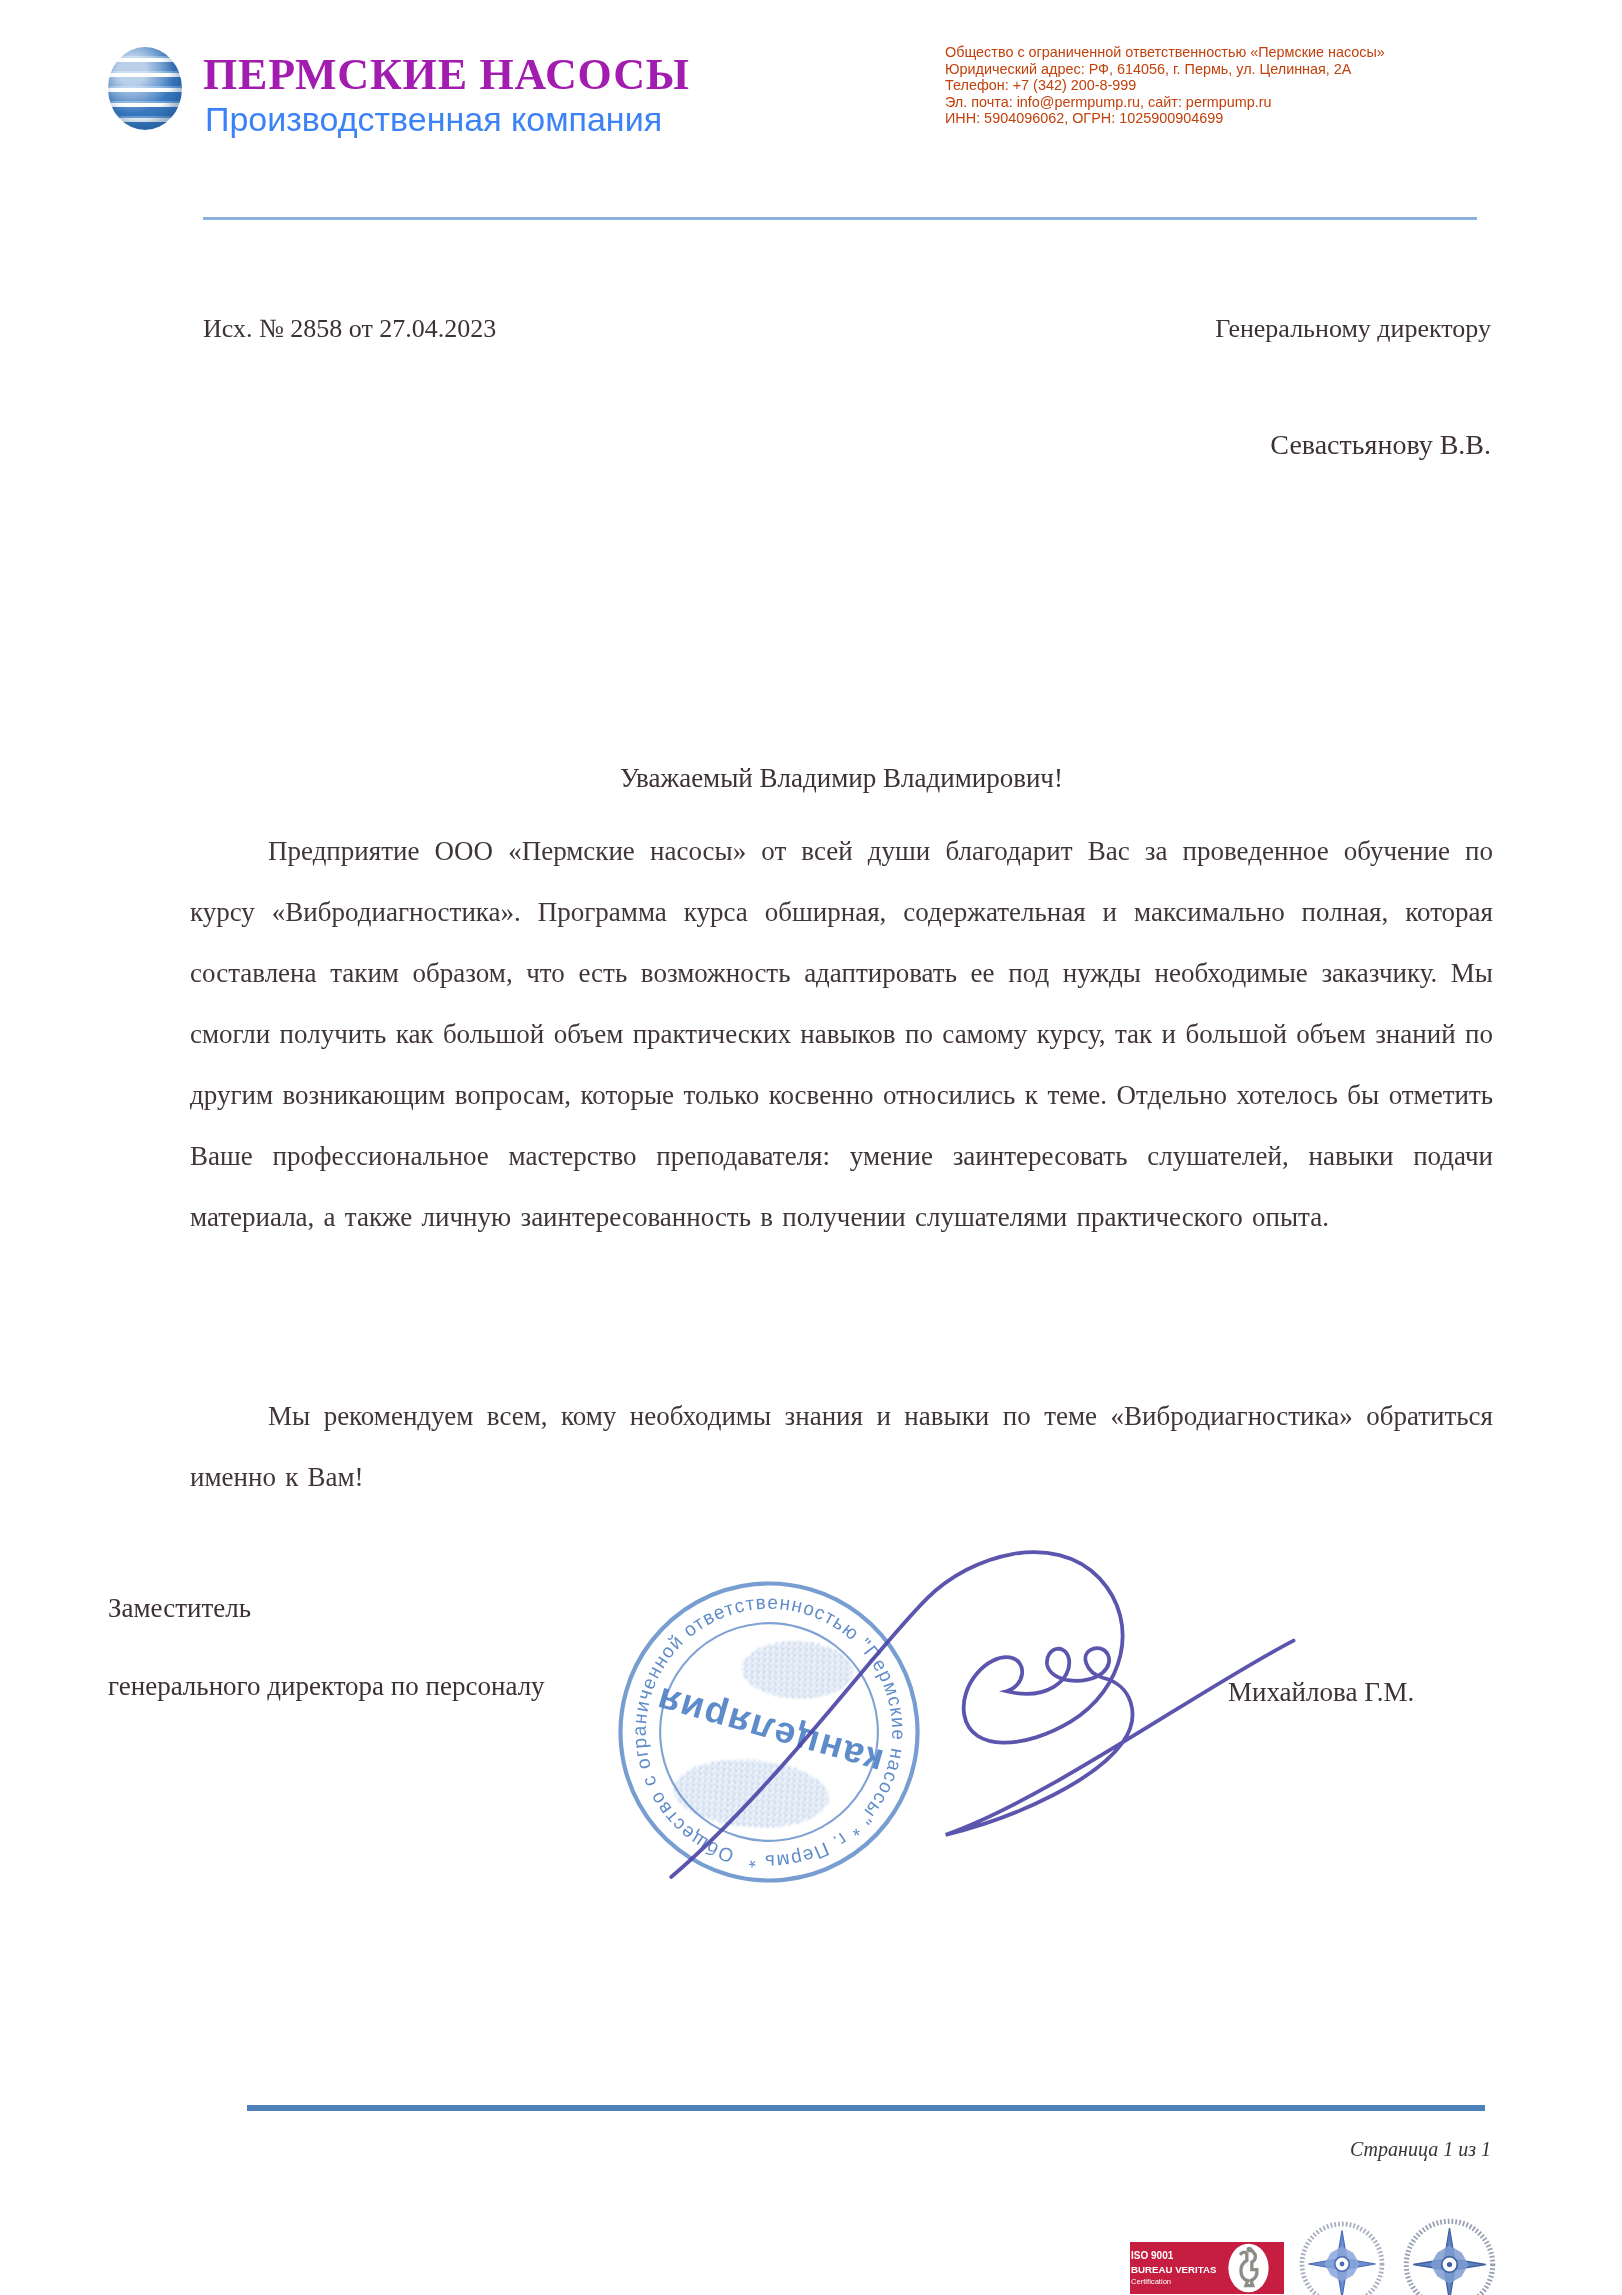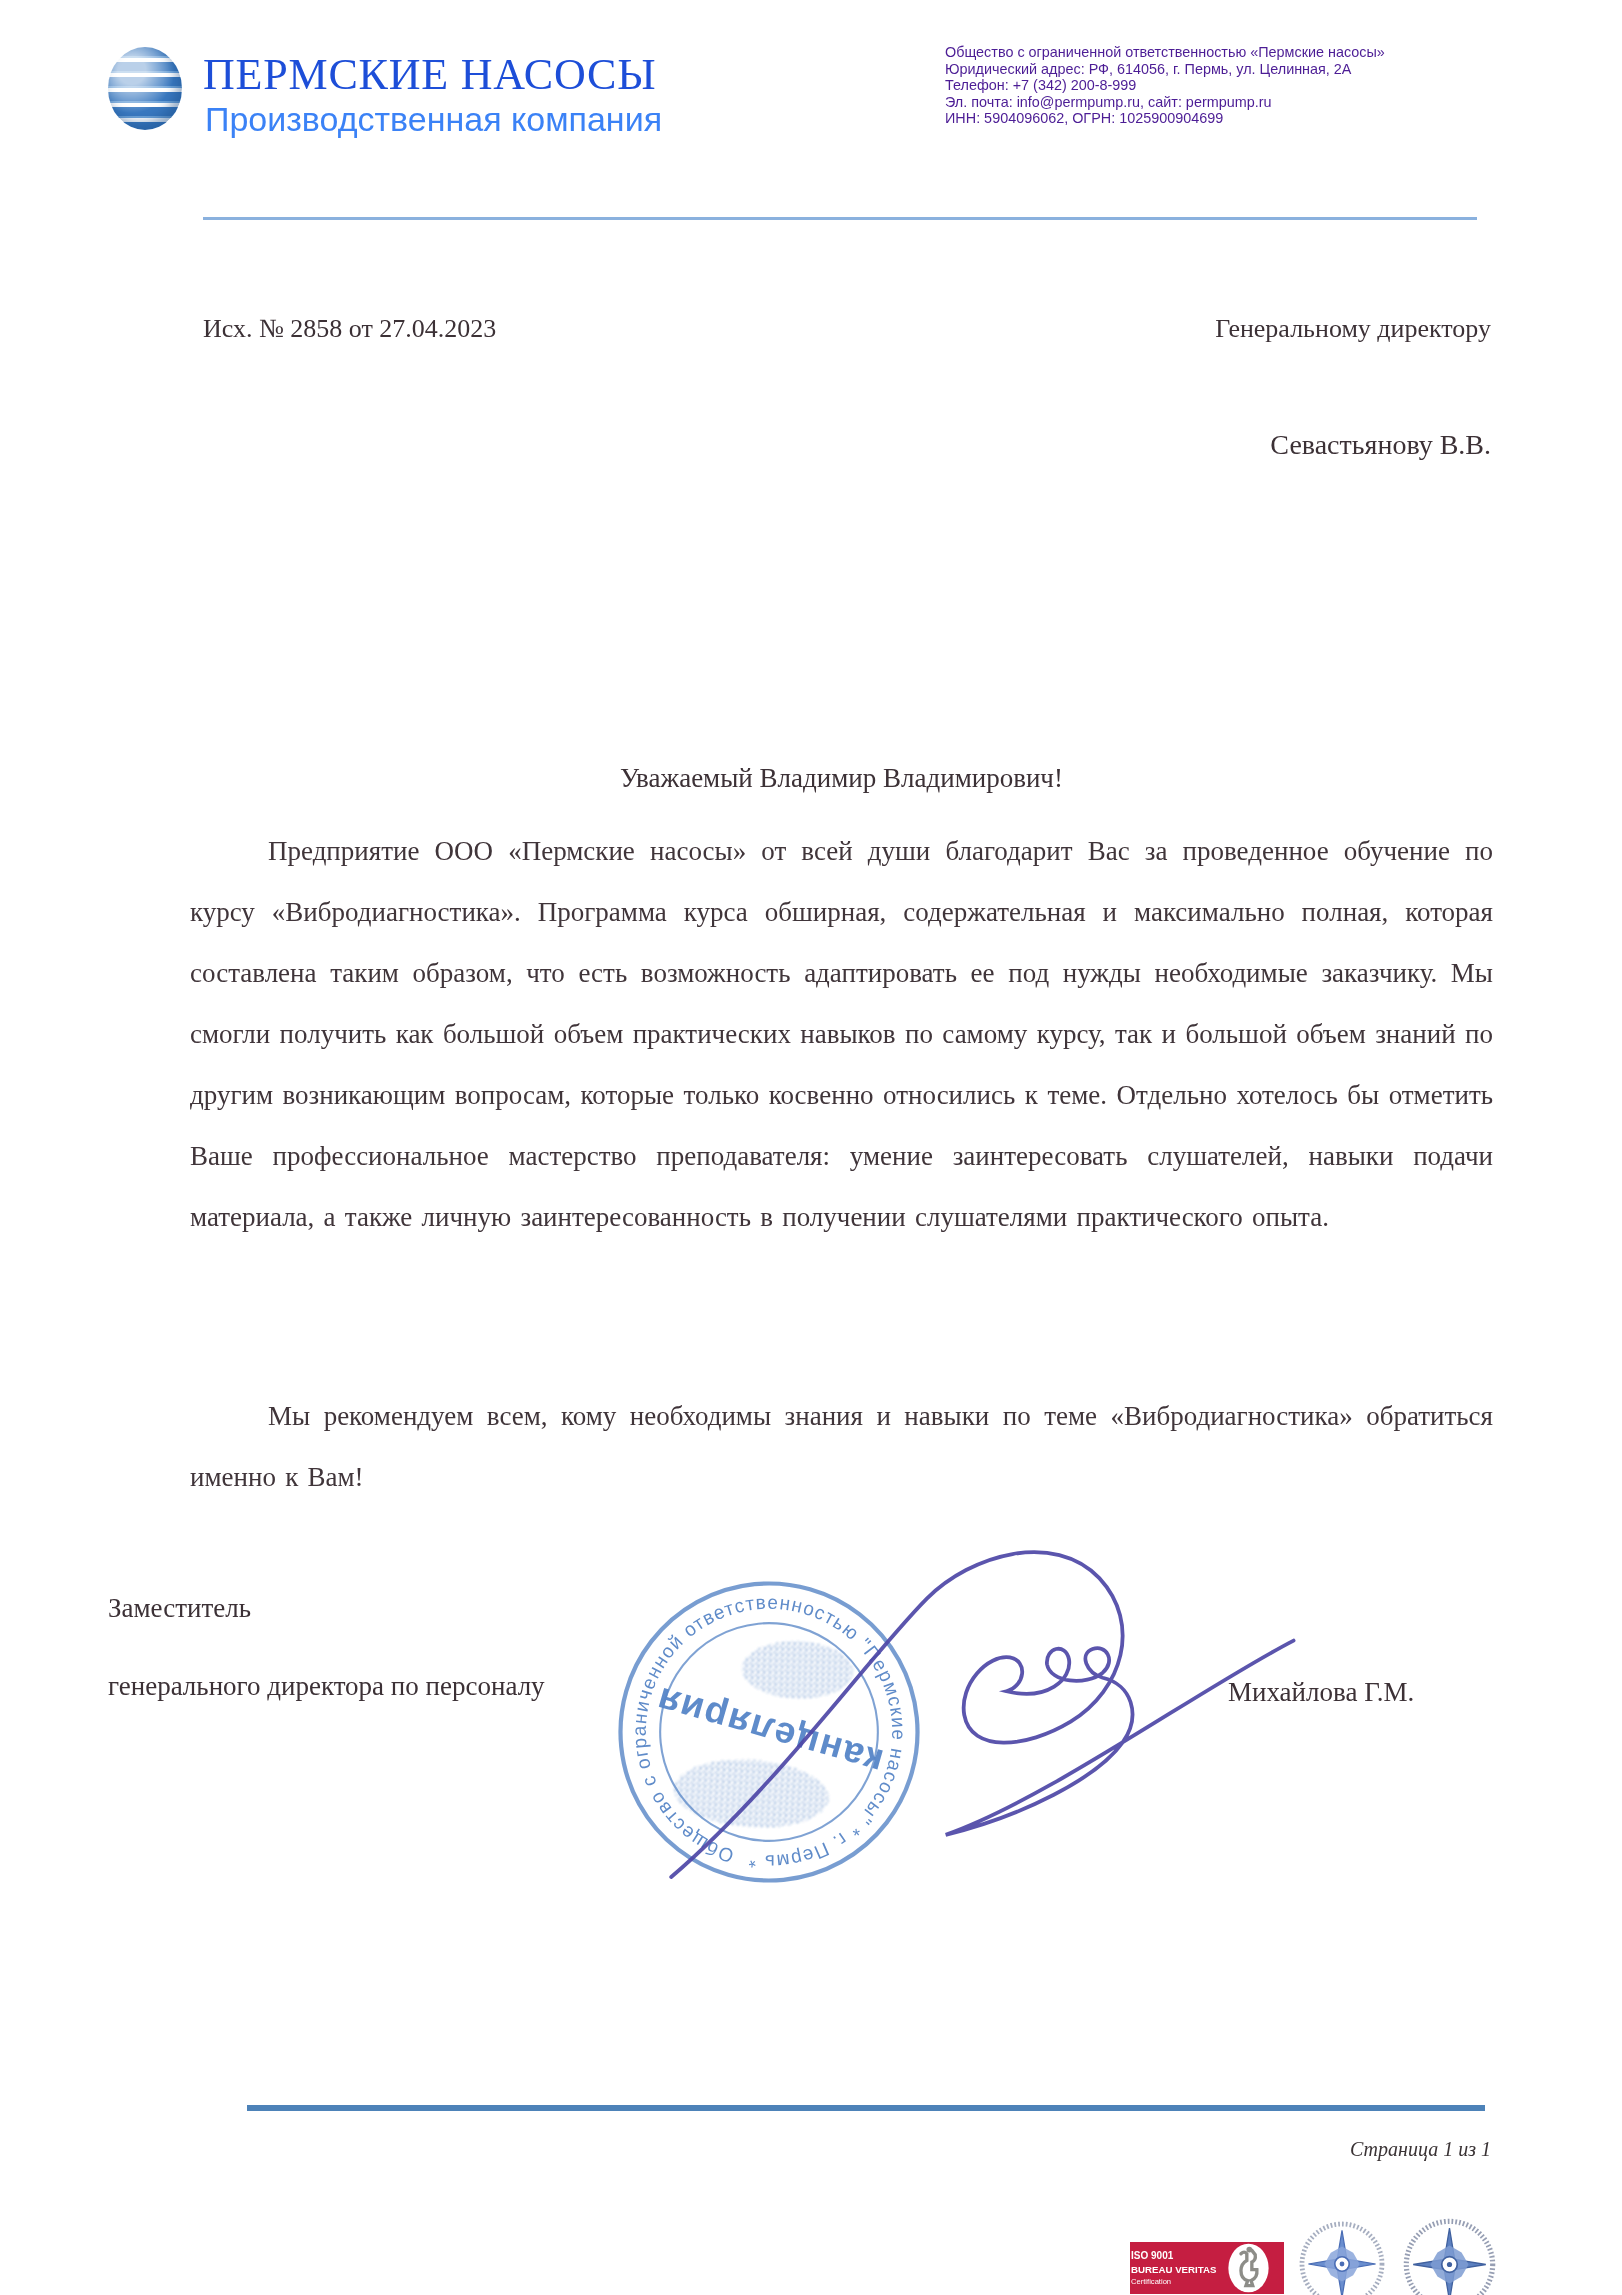--- a/index.html
+++ b/index.html
@@ -13,29 +13,29 @@
   
   .logo-sphere{
     left:108px; top:47px; width:74px; height:83px; border-radius:50%;
     background:
       radial-gradient(circle at 32% 28%, rgba(255,255,255,.65) 0 18%, rgba(255,255,255,0) 55%),
       repeating-linear-gradient(180deg,#3a79c0 0 9.3px,#6ea3d8 9.3px 11px,#ffffff 11px 15px);
     box-shadow:inset -5px -6.8px 12px rgba(21,70,130,.45);
   }
   .company-name{
     left:203px; top:49px; width:642px;
-    font-size:44px; font-weight:normal; letter-spacing:0.8px; color:#1d4ed8;
+    font-size:44px; font-weight:bold; letter-spacing:0.8px; color:#a21caf;
   }
   .company-subtitle{
     left:205px; top:100px; width:642px;
     font-family:"Liberation Sans", sans-serif; font-size:34px; color:#3b82f6;
   }
   .company-info{
     left:945px; top:44px; width:558px;
-    font-family:"Liberation Sans", sans-serif; font-size:14.4px; line-height:16.5px; color:#4c1d95;
+    font-family:"Liberation Sans", sans-serif; font-size:14.4px; line-height:16.5px; color:#c2410c;
   }
   .rule-top{left:203px; top:217px; width:1274px; height:2.5px; background:#8ab1de;}
 
   
   .ref-number{left:203px; top:314px; font-size:26px;}
   .addressee-title{left:984px; top:314px; width:507px; text-align:right; font-size:26px;}
   .addressee-name{left:984px; top:429px; width:507px; text-align:right; font-size:28px;}
 
   
   .letter-title{left:190px; top:571px; width:1303px; text-align:center; font-size:29px; font-weight:bold; color:#342d31;}

